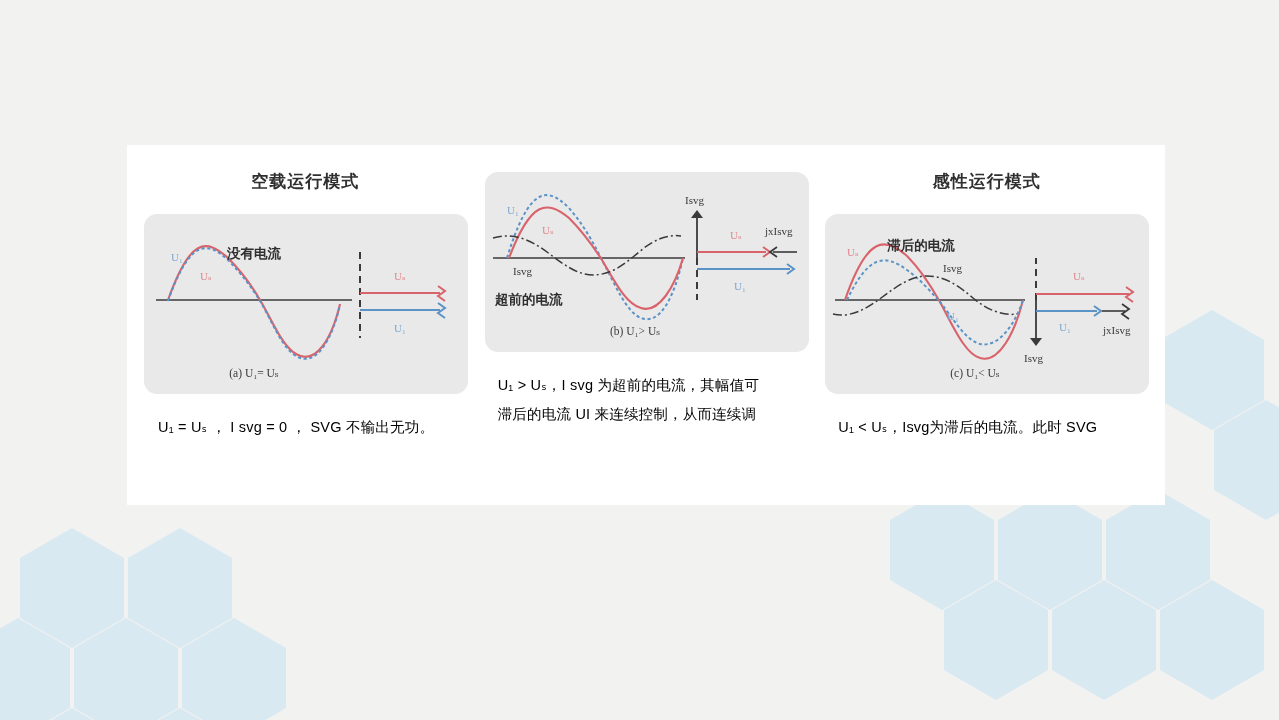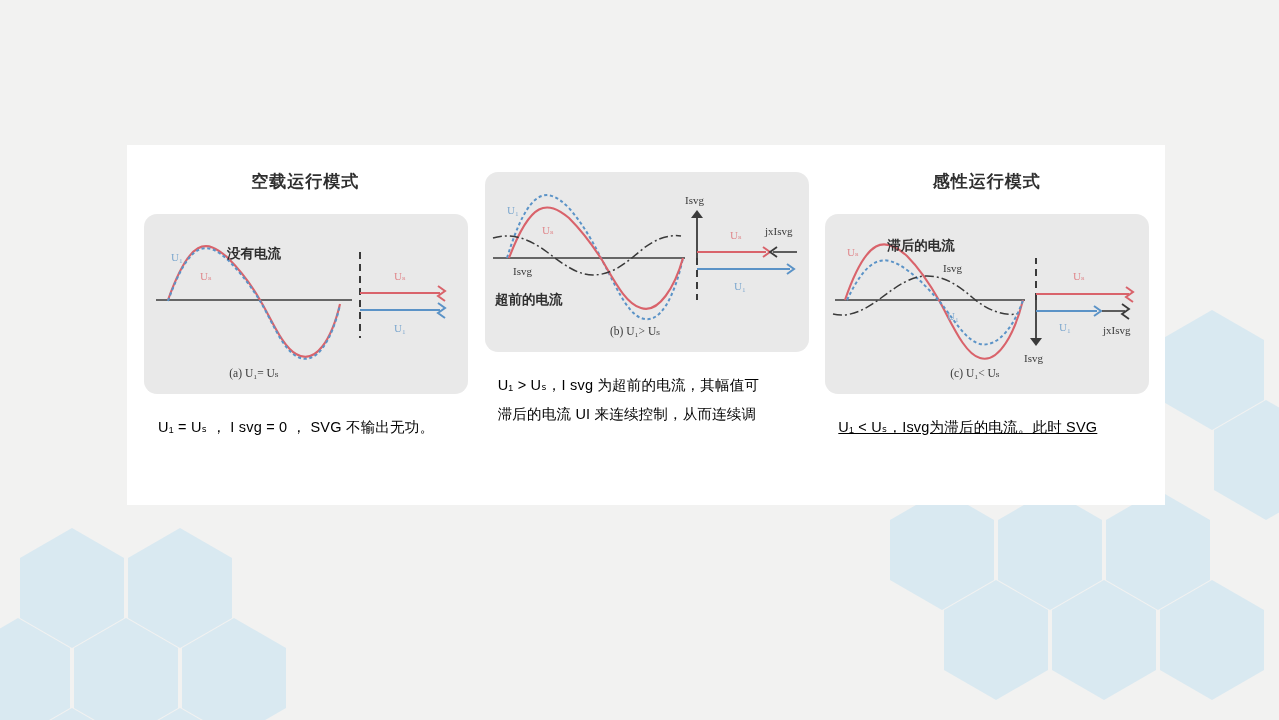--- a/index.html
+++ b/index.html
@@ -60,21 +60,21 @@
 
   
   .caption {
     margin: 19px 6px 0 14px;
     font-size: 14.5px;
     line-height: 29px;
     color: #000000;
     letter-spacing: 0.2px;
   }
   .caption.c2 { margin-left: 13px; }
-  .caption.c3 { margin-left: 13px; text-decoration: underline; }
+  .caption.c3 { margin-left: 13px; }
 
   
   .lbl      { font-family: "Liberation Serif", "DejaVu Serif", serif; font-size: 11px; }
   .lbl-red  { fill: #e08a8e; }
   .lbl-blue { fill: #7fa9cf; }
   .lbl-dk   { fill: #3a3a3a; }
   .cn       { font-family: "Liberation Sans", "DejaVu Sans", sans-serif;
               font-size: 13.5px; font-weight: bold; fill: #2f2f2f; }
   .cap-in   { font-family: "Liberation Serif", "DejaVu Serif", serif;
               font-size: 11.5px; fill: #3a3a3a; }

